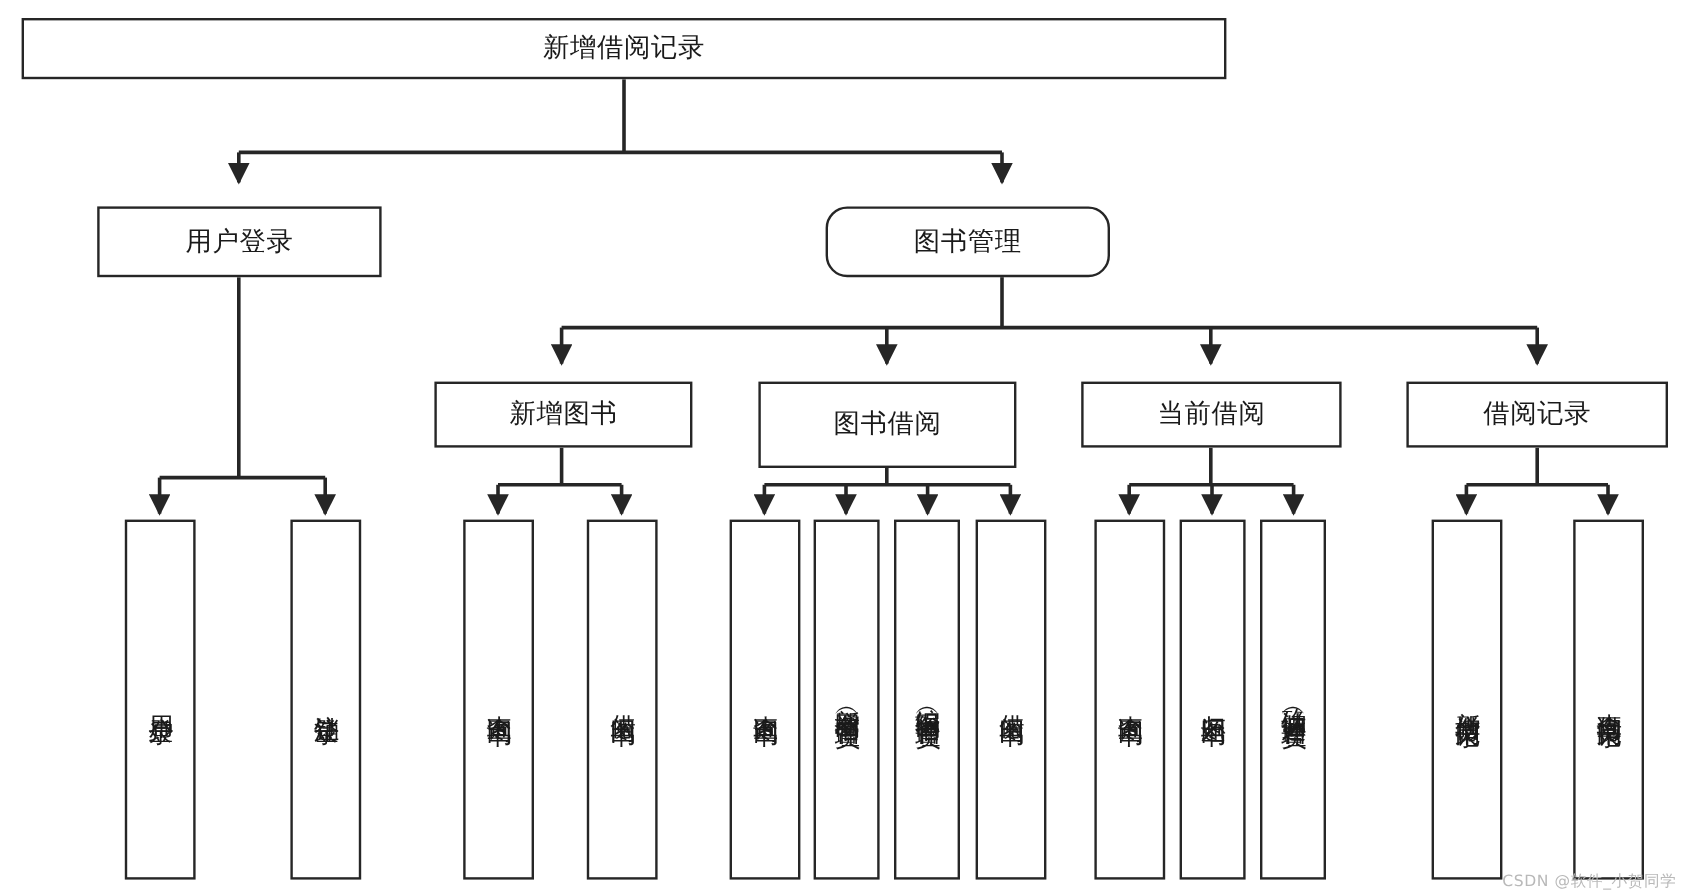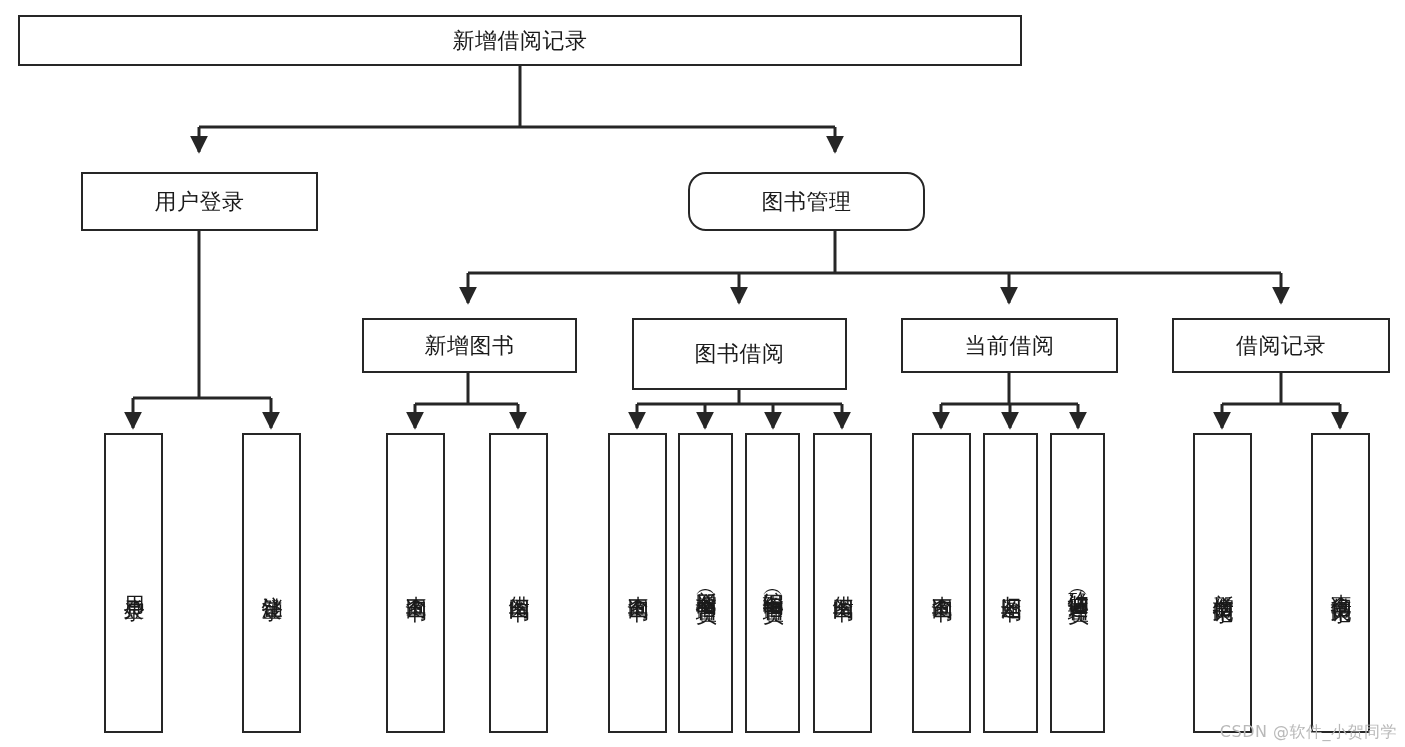--- a/index.html
+++ b/index.html
@@ -55,21 +55,21 @@
     white-space: nowrap;
   }
   .node-label {
     display: block;
     white-space: nowrap;
   }
   #watermark {
     position: absolute;
     right: 8px;
     bottom: 4px;
-    font-size: 16px;
+    font-size: 13px;
     color: #b9b9b9;
     letter-spacing: 0.5px;
     white-space: nowrap;
     pointer-events: none;
   }
 </style>
 </head>
 <body>
 
 <div id="diagram-root">

